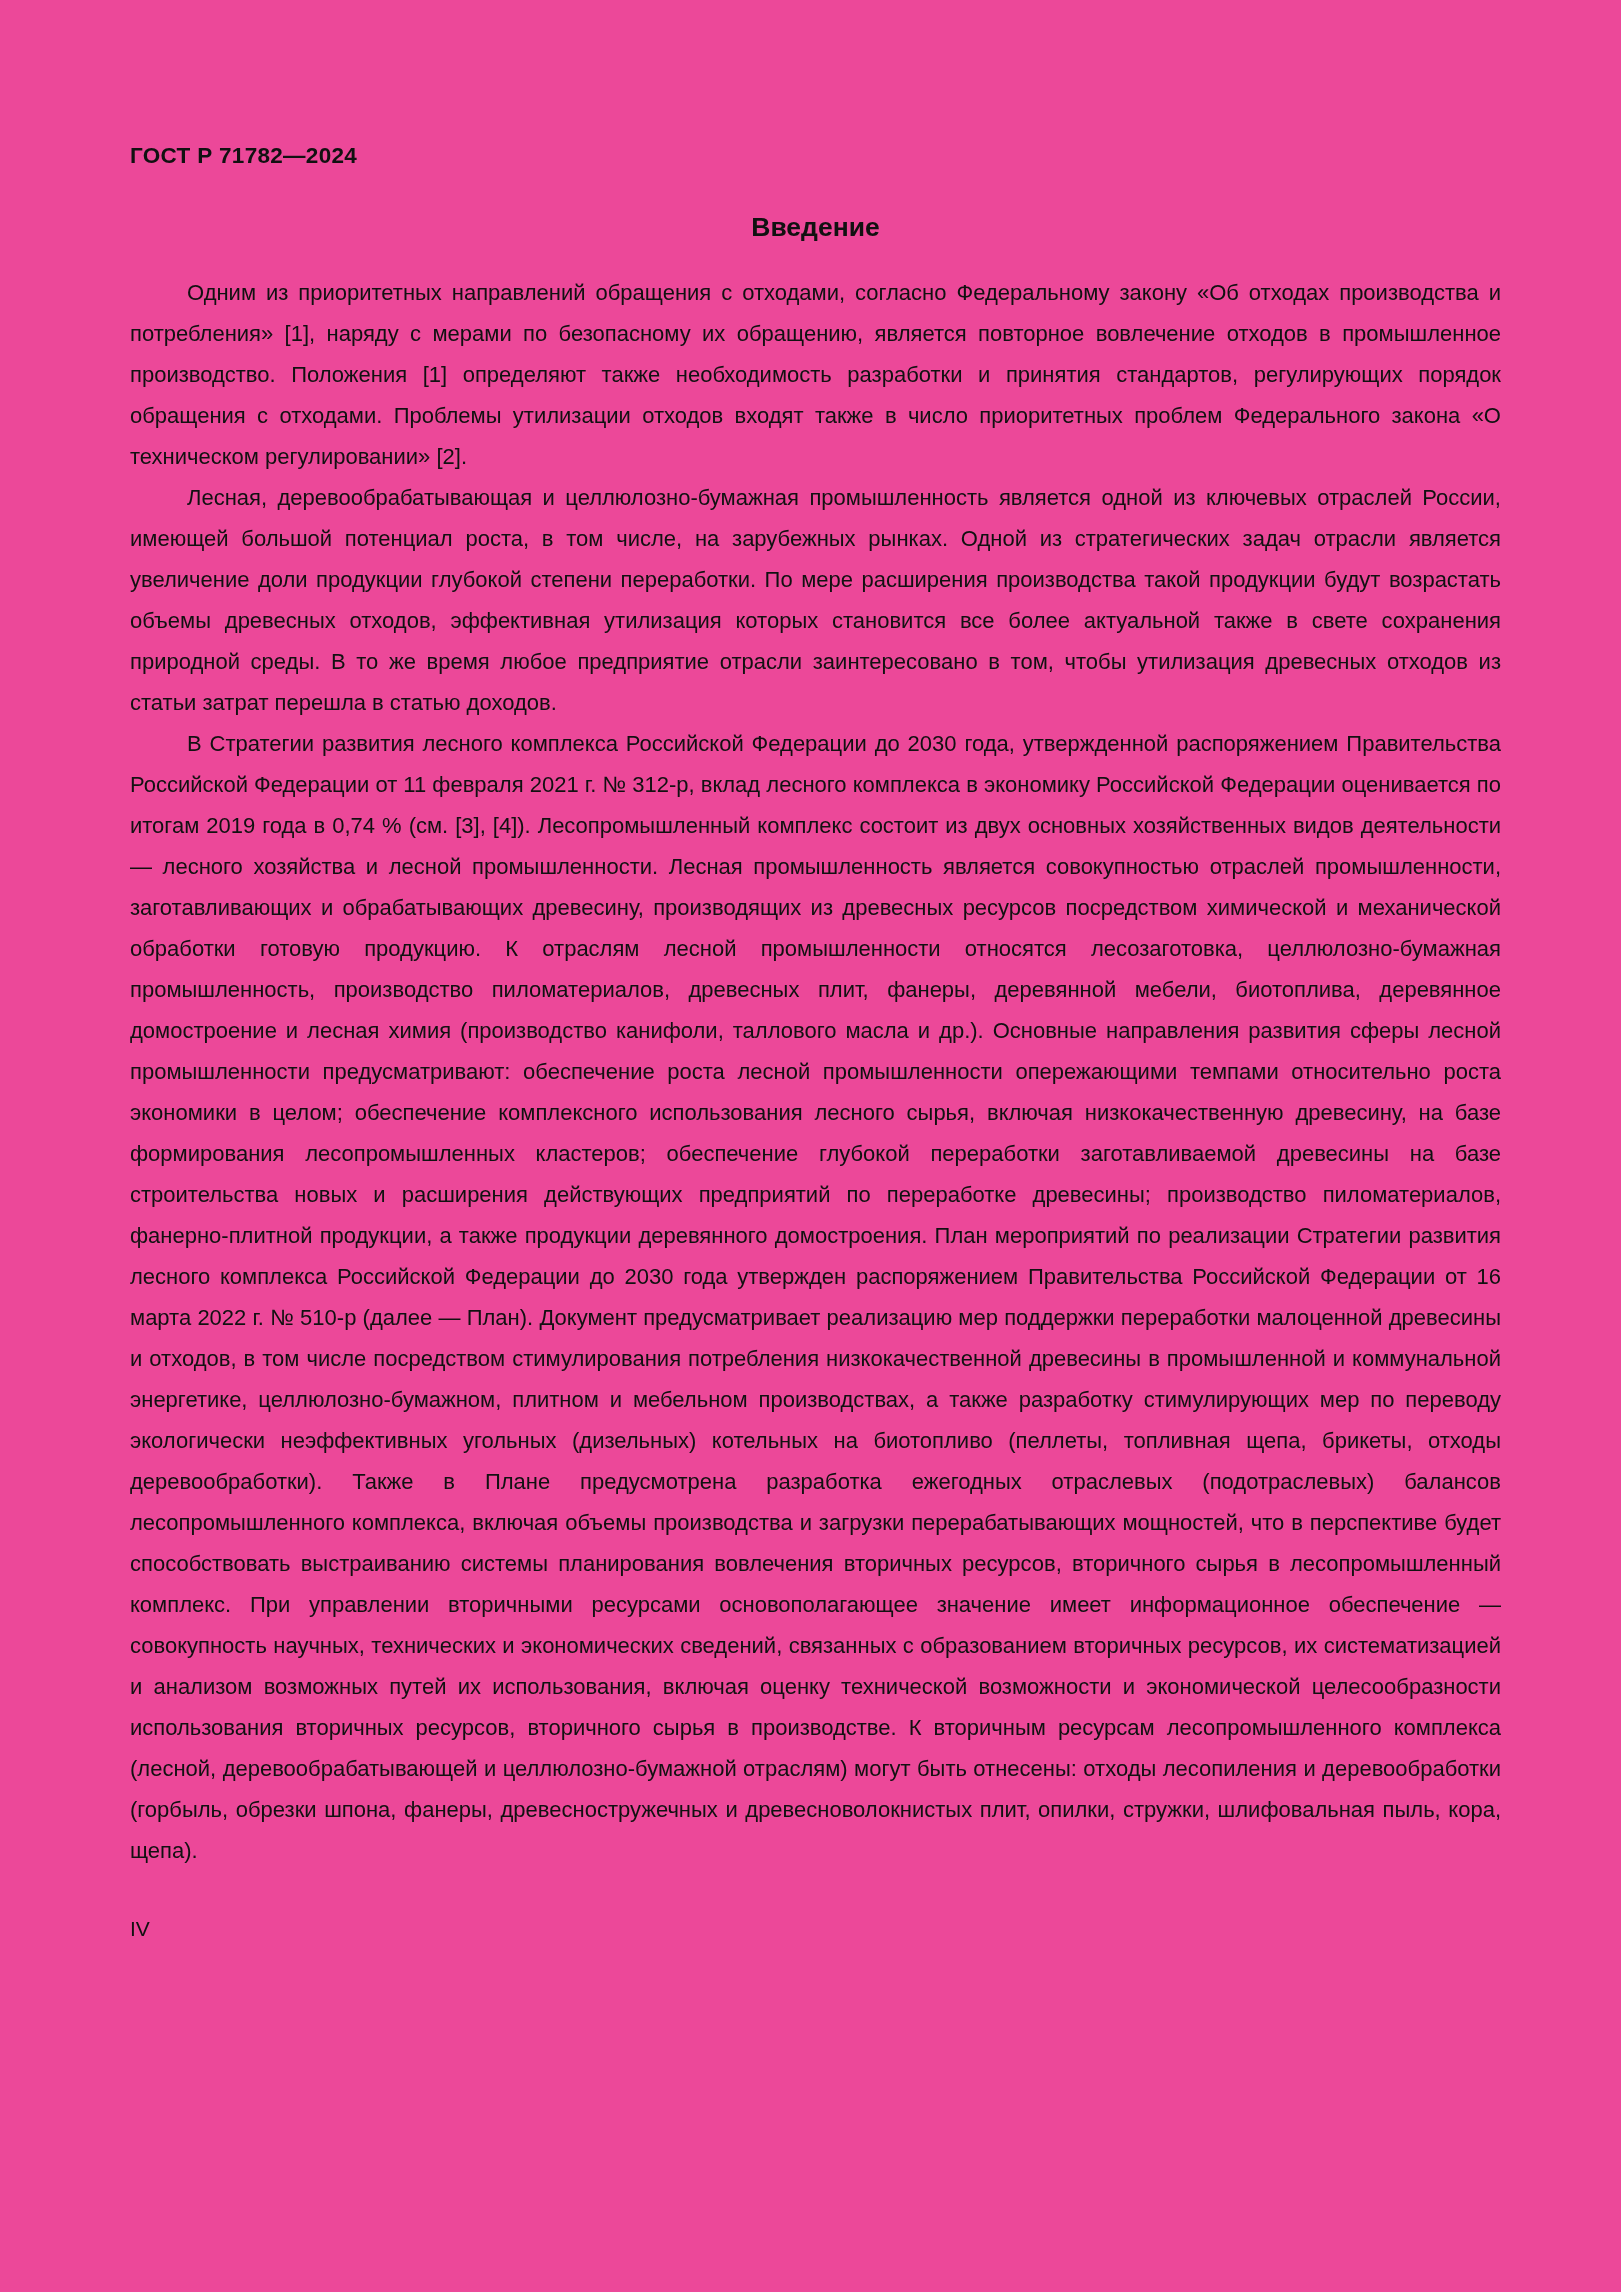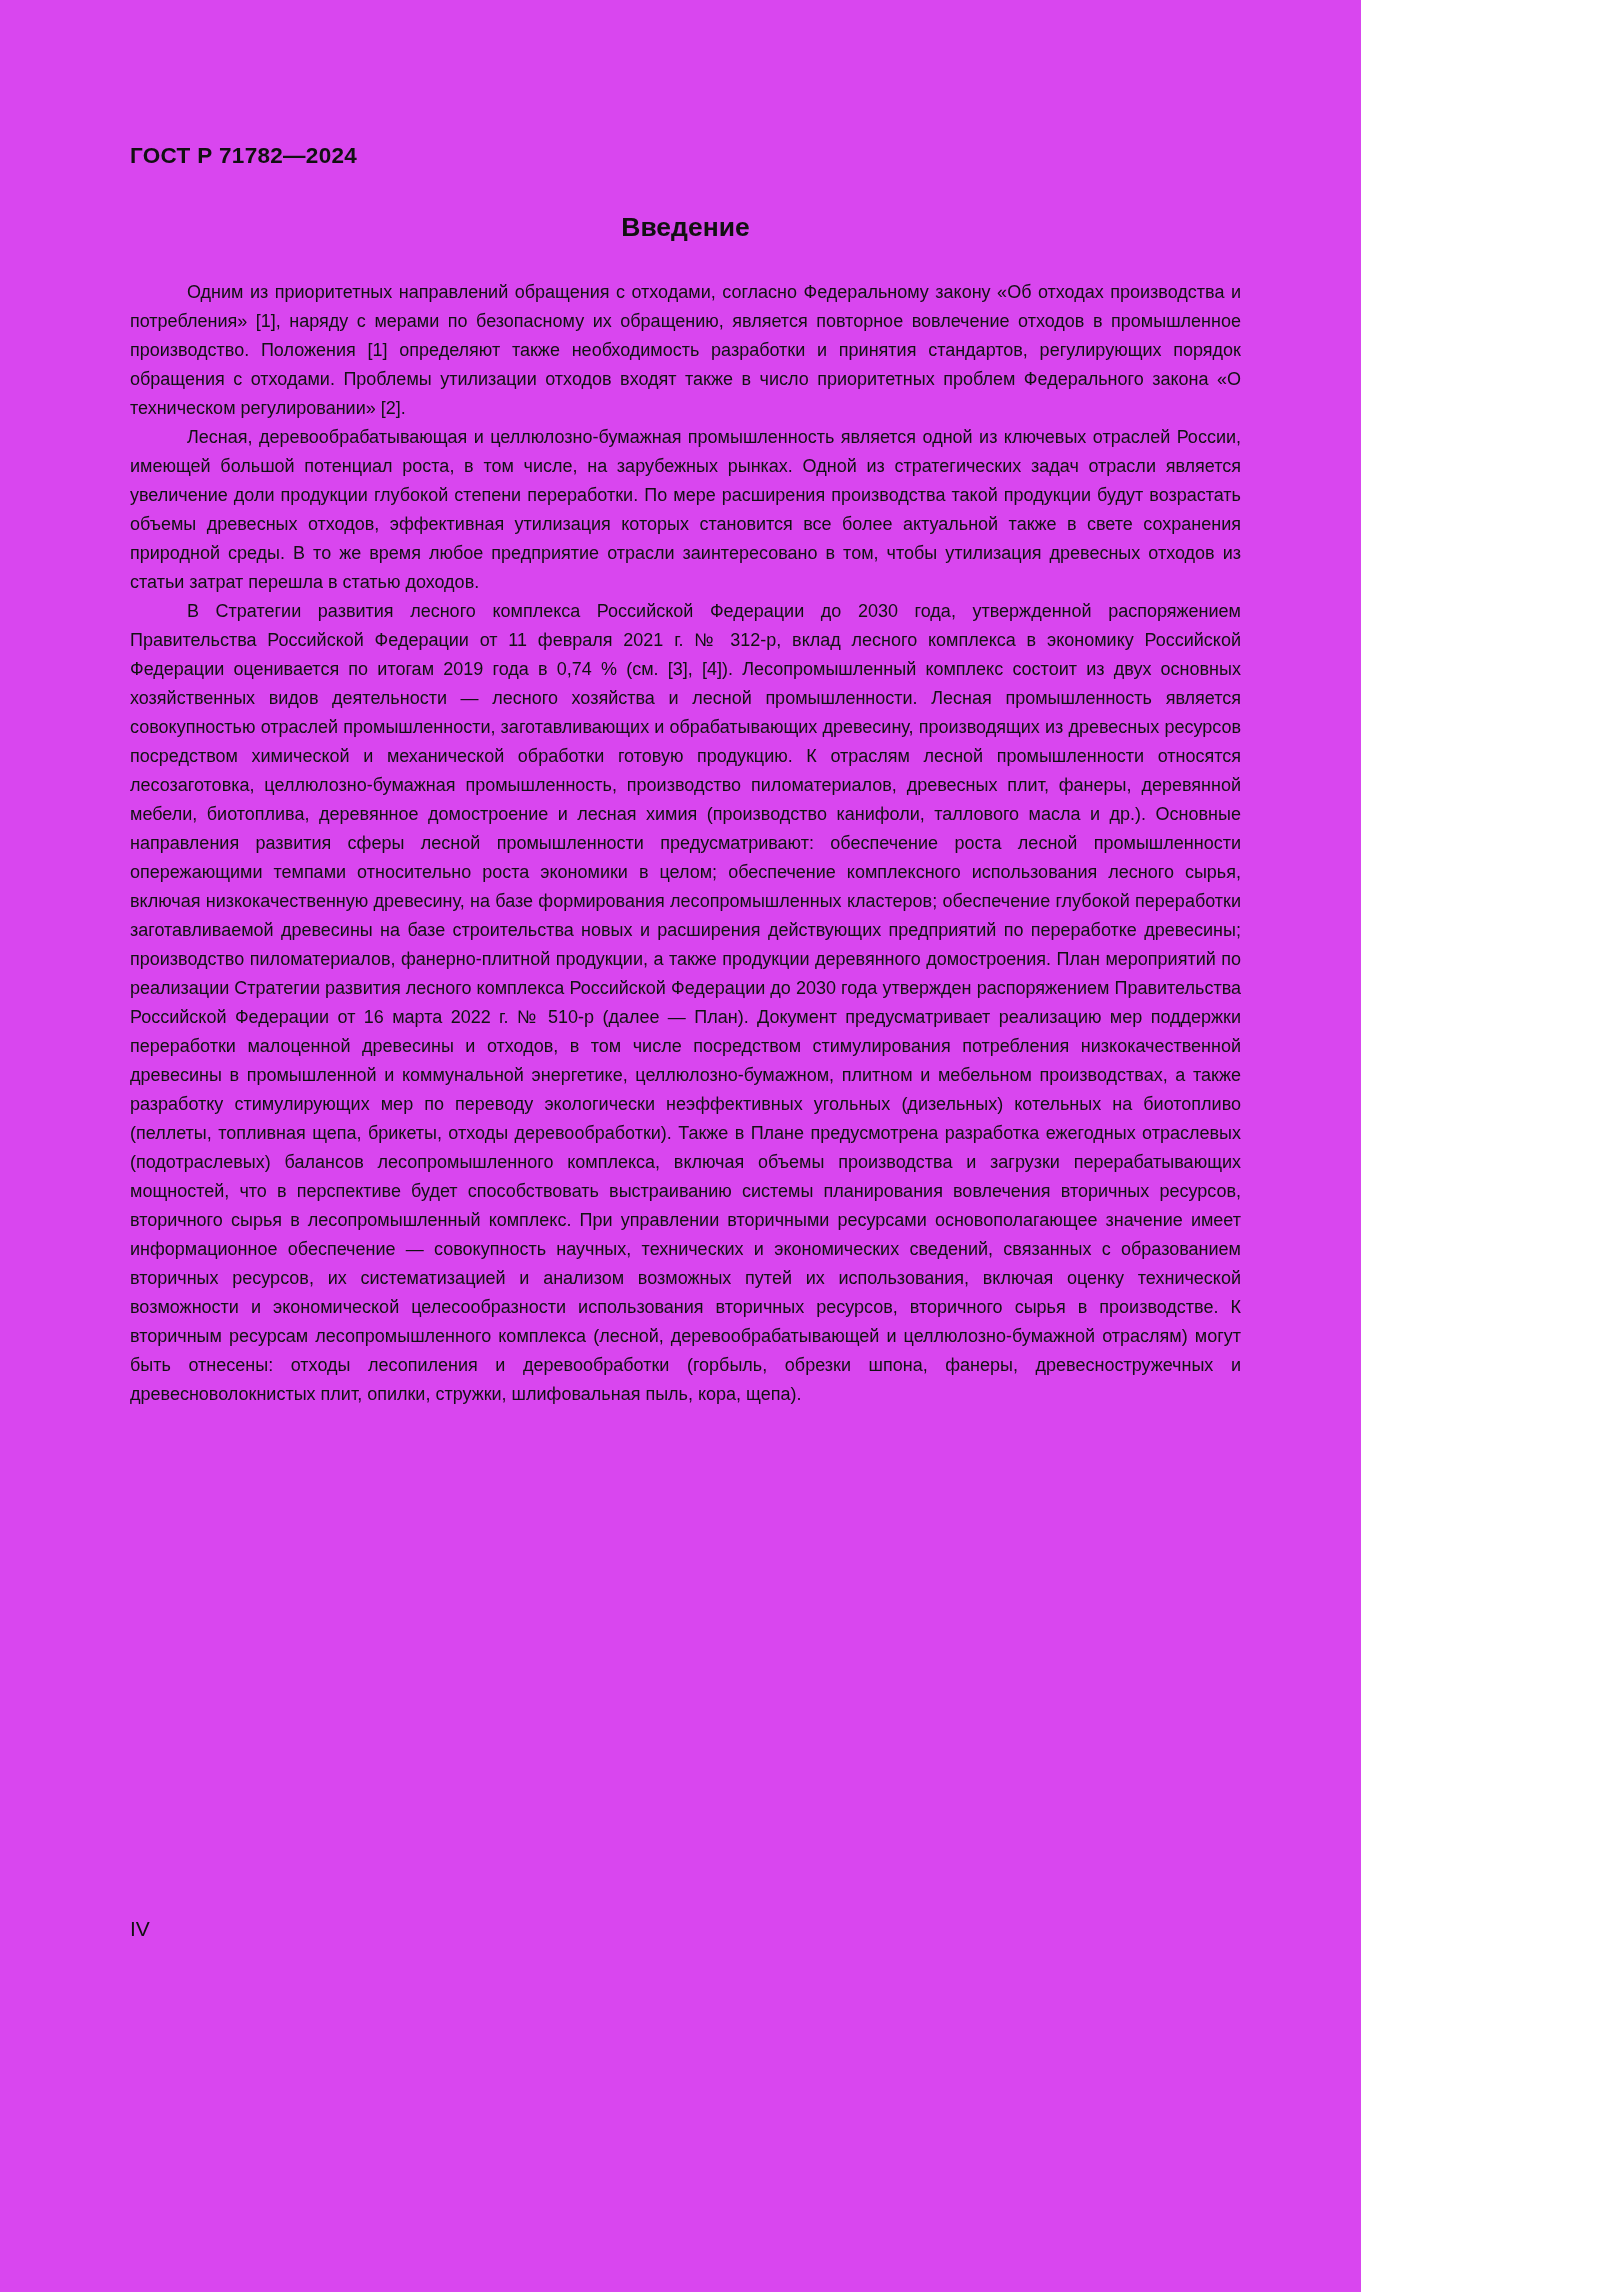--- a/index.html
+++ b/index.html
@@ -2,23 +2,23 @@
 <html lang="ru"><head>
 <meta charset="utf-8">
 <style>
   html, body {
     margin: 0;
     padding: 0;
     background: #ffffff;
   }
   .page {
     position: relative;
-    width: 1361px;
+    width: 1621px;
     height: 2293px;
-    background: #d946ef;
+    background: #ec4899;
     font-family: "Liberation Sans", sans-serif;
     color: #111111;
     overflow: hidden;
   }
   .doc-header {
     position: absolute;
     top: 143px;
     left: 130px;
     font-size: 22.5px;
     font-weight: bold;
@@ -29,25 +29,25 @@
     top: 212px;
     left: 130px;
     right: 120px;
     margin: 0;
     text-align: center;
     font-size: 26.5px;
     font-weight: bold;
   }
   .doc-body {
     position: absolute;
-    top: 278px;
+    top: 272px;
     left: 130px;
     right: 120px;
-    font-size: 18px;
-    line-height: 29px;
+    font-size: 22px;
+    line-height: 41px;
     text-align: justify;
     hyphens: auto;
     -webkit-hyphens: auto;
   }
   .doc-body p {
     margin: 0;
     padding: 0;
     text-indent: 57px;
   }
   .doc-footer {

